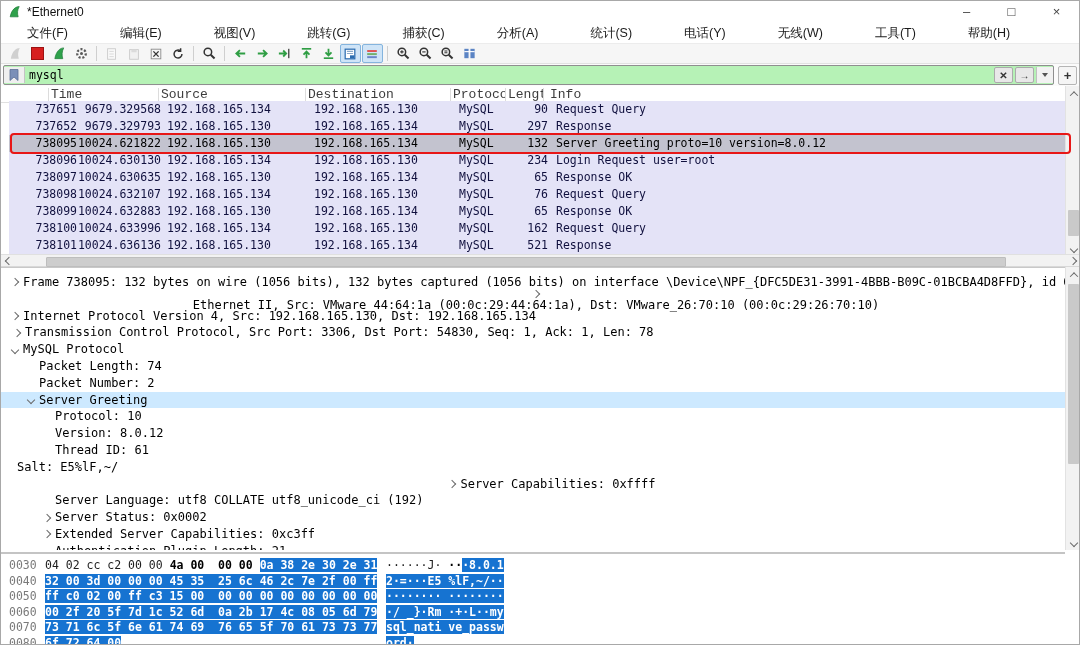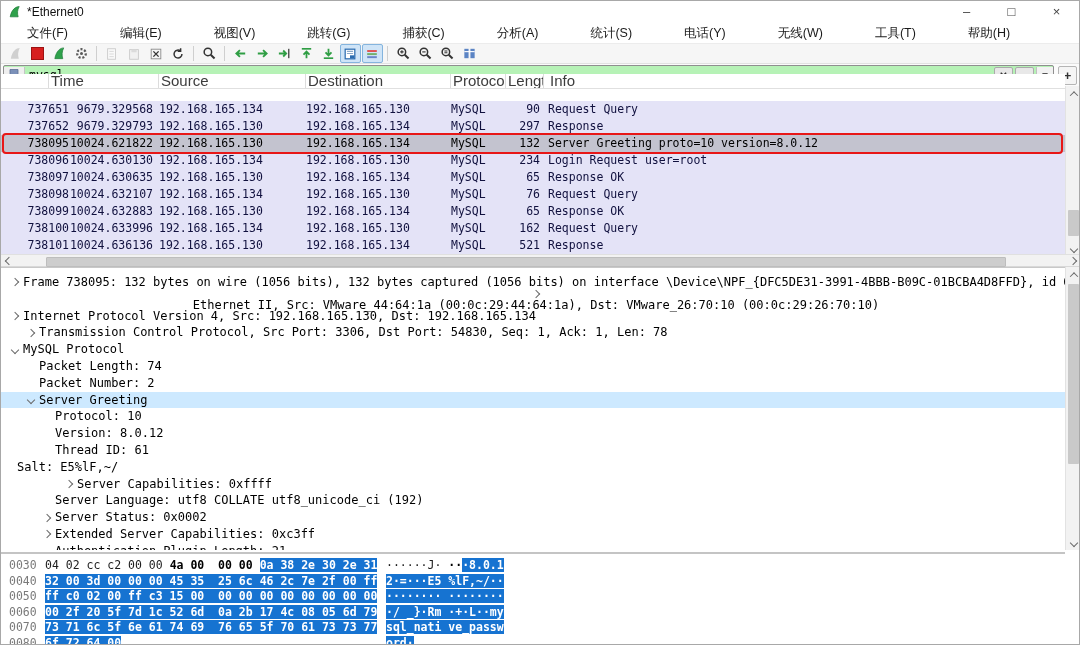--- a/index.html
+++ b/index.html
@@ -38,28 +38,28 @@
     display:flex;align-items:center;justify-content:center;font-size:10px;color:#333;
     margin-right:2px;font-weight:bold;}
   .fcaret{width:16px;height:16px;background:#f2f2f2;border-left:1px solid #c0c0c0;
     display:flex;align-items:center;justify-content:center;}
   .caret-down{width:0;height:0;border-left:3.5px solid transparent;border-right:3.5px solid transparent;
     border-top:4.5px solid #555;}
   .fplus{width:17px;height:17px;margin-left:4px;background:#f5f5f5;border:1px solid #b5b5b5;
     border-radius:2px;display:flex;align-items:center;justify-content:center;
     font-size:13px;font-weight:bold;color:#333;}
   
-  .plist-header{position:absolute;left:0;top:73px;width:1064px;height:15px;background:#ffffff;
+  .plist-header{position:absolute;left:0;top:87px;width:1064px;height:15px;background:#ffffff;
     border-bottom:1px solid #e0e0e0;display:flex;
-    font-family:Liberation Sans, sans-serif;font-size:15px;color:#3c3c3c;box-sizing:border-box;}
+    font-family:Liberation Mono, monospace;font-size:13px;color:#3c3c3c;box-sizing:border-box;}
   .hcell{line-height:14px;border-right:1px solid #dcdcdc;box-sizing:border-box;padding-left:2px;
     white-space:nowrap;overflow:hidden;}
   .hc1{width:48px;} .hc2{width:110px;} .hc3{width:147px;} .hc4{width:145px;}
   .hc5{width:55px;} .hc6{width:38px;} .hc7{flex:1;padding-left:6px;border-right:none;}
-  .plist-rows{position:absolute;left:0;top:100px;width:1064px;height:197px;background:#ffffff;
+  .plist-rows{position:absolute;left:8px;top:100px;width:1064px;height:197px;background:#ffffff;
     font-family:"DejaVu Sans Mono",monospace;font-size:11.5px;color:#10103e;overflow:hidden;}
   .prow{position:relative;height:17px;line-height:17px;background:#e4e3f7;white-space:nowrap;}
   .prow.sel{background:#c3c3cf;color:#000;}
   .pc{display:inline-block;vertical-align:top;overflow:hidden;}
   .rc1{width:68px;text-align:right;}
   .rc2{width:84px;text-align:right;}
   .rc3{width:147px;margin-left:6px;}
   .rc4{width:145px;}
   .rc5{width:55px;}
   .rc6{width:34px;text-align:right;}
@@ -328,63 +328,63 @@
           <span class="chev right"></span>
         </span>
         <span class="dtext">Ethernet II, Src: VMware_44:64:1a (00:0c:29:44:64:1a), Dst: VMware_26:70:10 (00:0c:29:26:70:10)</span>
       </div>
       <div class="dline" style="padding-left: 6px;">
         <span class="dexp">
           <span class="chev right"></span>
         </span>
         <span class="dtext">Internet Protocol Version 4, Src: 192.168.165.130, Dst: 192.168.165.134</span>
       </div>
+      <div class="dline" style="padding-left: 8px;">
+        <span class="dexp">
+          <span class="chev right"></span>
+        </span>
+        <span class="dtext">Transmission Control Protocol, Src Port: 3306, Dst Port: 54830, Seq: 1, Ack: 1, Len: 78</span>
+      </div>
+      <div class="dline" style="padding-left: 6px;">
+        <span class="dexp">
+          <span class="chev down"></span>
+        </span>
+        <span class="dtext">MySQL Protocol</span>
+      </div>
       <div class="dline" style="padding-left: 22px;">
-        <span class="dexp">
-          <span class="chev right"></span>
-        </span>
-        <span class="dtext">Transmission Control Protocol, Src Port: 3306, Dst Port: 54830, Seq: 1, Ack: 1, Len: 78</span>
-      </div>
-      <div class="dline" style="padding-left: 6px;">
+        <span class="dexp"></span>
+        <span class="dtext">Packet Length: 74</span>
+      </div>
+      <div class="dline" style="padding-left: 22px;">
+        <span class="dexp"></span>
+        <span class="dtext">Packet Number: 2</span>
+      </div>
+      <div class="dline sel" style="padding-left: 22px;">
         <span class="dexp">
           <span class="chev down"></span>
         </span>
-        <span class="dtext">MySQL Protocol</span>
-      </div>
-      <div class="dline" style="padding-left: 22px;">
-        <span class="dexp"></span>
-        <span class="dtext">Packet Length: 74</span>
-      </div>
-      <div class="dline" style="padding-left: 22px;">
-        <span class="dexp"></span>
-        <span class="dtext">Packet Number: 2</span>
-      </div>
-      <div class="dline sel" style="padding-left: 22px;">
-        <span class="dexp">
-          <span class="chev down"></span>
-        </span>
         <span class="dtext">Server Greeting</span>
       </div>
       <div class="dline" style="padding-left: 38px;">
         <span class="dexp"></span>
         <span class="dtext">Protocol: 10</span>
       </div>
       <div class="dline" style="padding-left: 38px;">
         <span class="dexp"></span>
         <span class="dtext">Version: 8.0.12</span>
       </div>
       <div class="dline" style="padding-left: 38px;">
         <span class="dexp"></span>
         <span class="dtext">Thread ID: 61</span>
       </div>
       <div class="dline" style="">
         <span class="dexp"></span>
         <span class="dtext">Salt: E5%lF,~/</span>
       </div>
-      <div class="dline" style="padding-left: 60px;">
+      <div class="dline" style="padding-left: 34px; justify-content: center;">
         <span class="dexp">
           <span class="chev right"></span>
         </span>
         <span class="dtext">Server Capabilities: 0xffff</span>
       </div>
       <div class="dline" style="padding-left: 38px;">
         <span class="dexp"></span>
         <span class="dtext">Server Language: utf8 COLLATE utf8_unicode_ci (192)</span>
       </div>
       <div class="dline" style="padding-left: 38px;">

